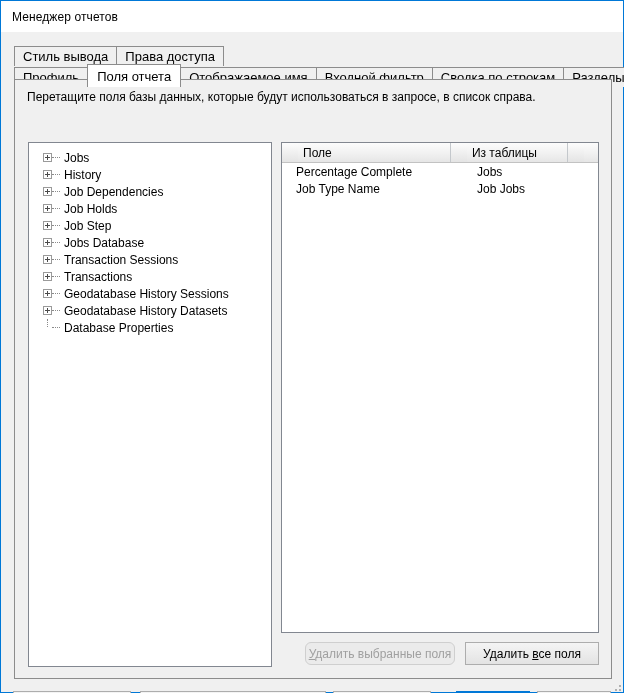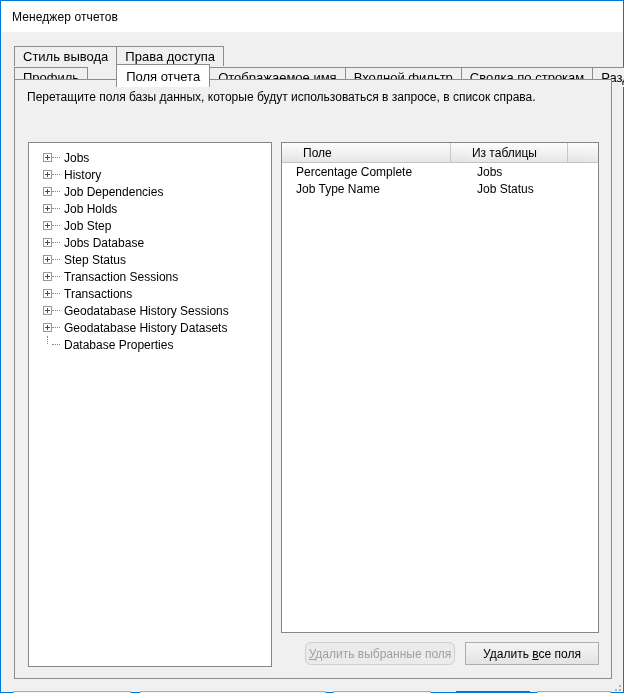--- a/index.html
+++ b/index.html
@@ -80,21 +80,20 @@
     text-align: right;
   }
   .tab.selected {
     background: #ffffff;
     height: 23px;
     margin-top: -3px;
     position: relative;
     z-index: 5;
     border-color: #8c8c8c;
     padding: 0 9px;
-    margin-left: 29px;
   }
 
   .tabpanel {
     position: absolute;
     left: 13px;
     top: 47px;
     width: 598px;
     height: 600px;
     box-sizing: border-box;
     border: 1px solid #8c8c8c;
@@ -430,25 +429,20 @@
             <span class="connector"></span>
             <span class="nodelabel">Job Step</span>
           </div>
 
           <div class="treenode">
             <span class="expander"></span>
             <span class="connector"></span>
             <span class="nodelabel">Jobs Database</span>
           </div>
 
-          <div class="treenode">
-            <span class="expander"></span>
-            <span class="connector"></span>
-            <span class="nodelabel">Step Status</span>
-          </div>
 
           <div class="treenode">
             <span class="expander"></span>
             <span class="connector"></span>
             <span class="nodelabel">Transaction Sessions</span>
           </div>
 
           <div class="treenode">
             <span class="expander"></span>
             <span class="connector"></span>
@@ -483,21 +477,21 @@
           <div class="gh-cell c3"></div>
         </div>
         <div class="gridbody">
           <div class="gridrow">
             <div class="gc c1">Percentage Complete</div>
             <div class="gc c2">Jobs</div>
             <div class="gc c3"></div>
           </div>
           <div class="gridrow">
             <div class="gc c1">Job Type Name</div>
-            <div class="gc c2">Job Status</div>
+            <div class="gc c2">Job Jobs</div>
             <div class="gc c3"></div>
           </div>
         </div>
       </div>
 
       <div class="btn disabled btn-remove-selected">
         <span><span class="u">У</span>далить выбранные поля</span>
       </div>
 
       <div class="btn btn-remove-all">

